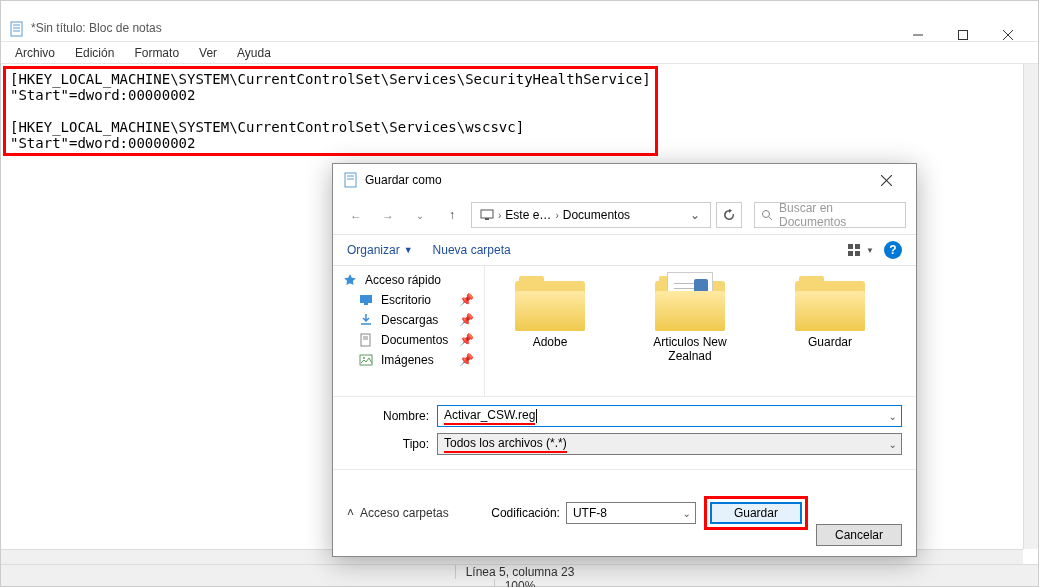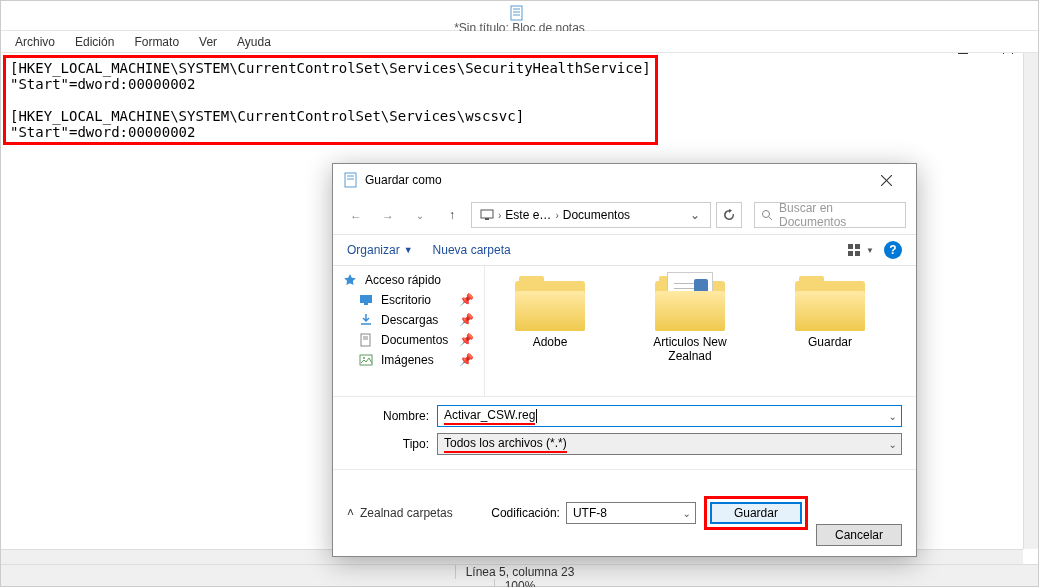--- a/index.html
+++ b/index.html
@@ -1,20 +1,20 @@
 <!DOCTYPE html>
 <html><head>
   <meta charset="utf-8">
   <style>
     * { box-sizing: border-box; margin: 0; padding: 0; }
     body { font-family: "Segoe UI", Tahoma, sans-serif; font-size: 12px; color: #000; background: #fff; width: 1039px; height: 587px; overflow: hidden; position: relative; }
     
     
     .notepad { width: 100%; height: 100%; display: flex; flex-direction: column; border: 1px solid #ccc; }
-    .np-titlebar { display: flex; align-items: center; padding: 4px 8px; background: #fff; border-bottom: 1px solid #e5e5e5; height: 30px; flex-direction: column; }
+    .np-titlebar { display: flex; padding: 20px 8px; background: #fff; border-bottom: 1px solid #e5e5e5; height: 30px; }
     .np-icon { width: 16px; height: 16px; margin-right: 6px; display: inline-flex; }
     .np-title { font-size: 12px; color: #555; }
     .np-controls { margin-left: auto; display: flex; gap: 0; }
     .np-btn { width: 45px; height: 28px; display: flex; align-items: center; justify-content: center; color: #555; font-size: 12px; }
     .np-menu { display: flex; padding: 2px 6px; gap: 4px; background: #fff; height: 22px; border-bottom: 1px solid #e5e5e5; }
     .np-menu-item { padding: 2px 8px; font-size: 12px; color: #333; }
     .np-content-wrapper { position: relative; flex: 1; }
     .np-content { position: absolute; top: 0; left: 0; right: 15px; bottom: 15px; padding: 4px 6px; font-family: Consolas, monospace; font-size: 14px; white-space: pre; overflow: hidden; }
     .np-highlighted { border: 3px solid red; padding: 2px 4px; display: inline-block; margin: -2px -4px; }
     .np-scroll-v { position: absolute; right: 0; top: 0; bottom: 15px; width: 15px; background: #f0f0f0; border-left: 1px solid #ddd; }
@@ -320,21 +320,21 @@
       <div class="form-input combo">
         <span class="underline-red">Todos los archivos  (*.*)</span>
         <span class="input-drop">⌄</span>
       </div>
     </div>
   </div>
 
   <div class="dlg-footer">
     <div class="hide-folders">
       <span>˄</span>
-      <span>Zealnad carpetas</span>
+      <span>Acceso carpetas</span>
     </div>
     <div class="footer-spacer"></div>
     <span class="enc-label">Codificación:</span>
     <div class="enc-select">
       <span>UTF-8</span>
       <span class="input-drop">⌄</span>
     </div>
     <div class="btn-primary-wrap">
       <div class="btn-primary">
         <span>Guardar</span>

